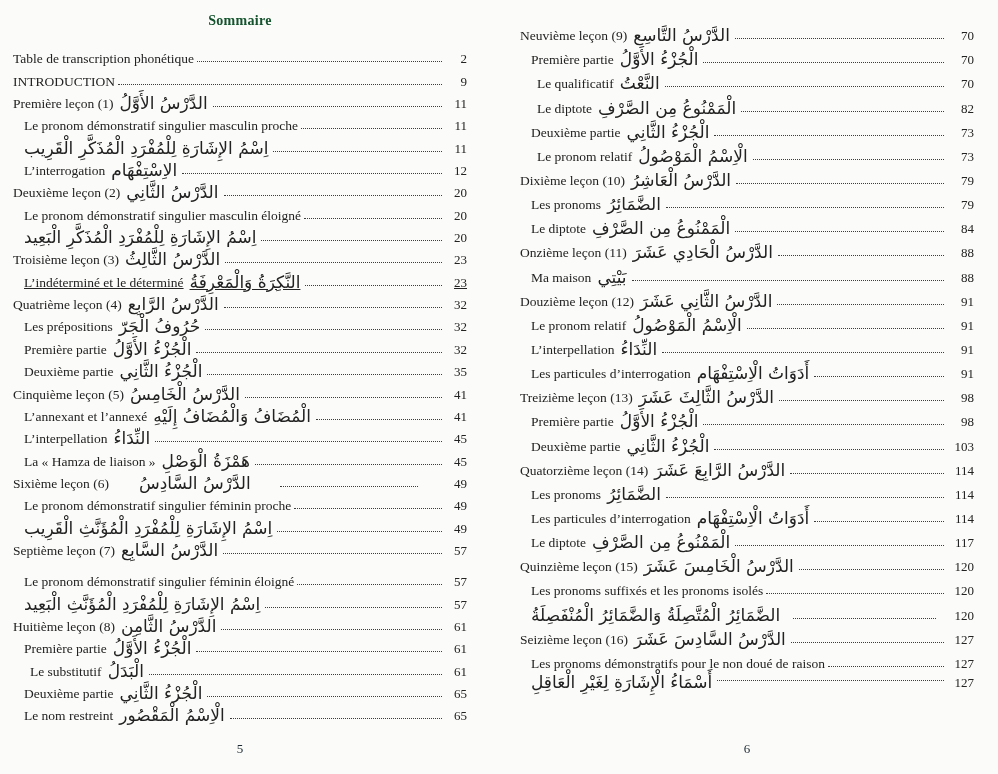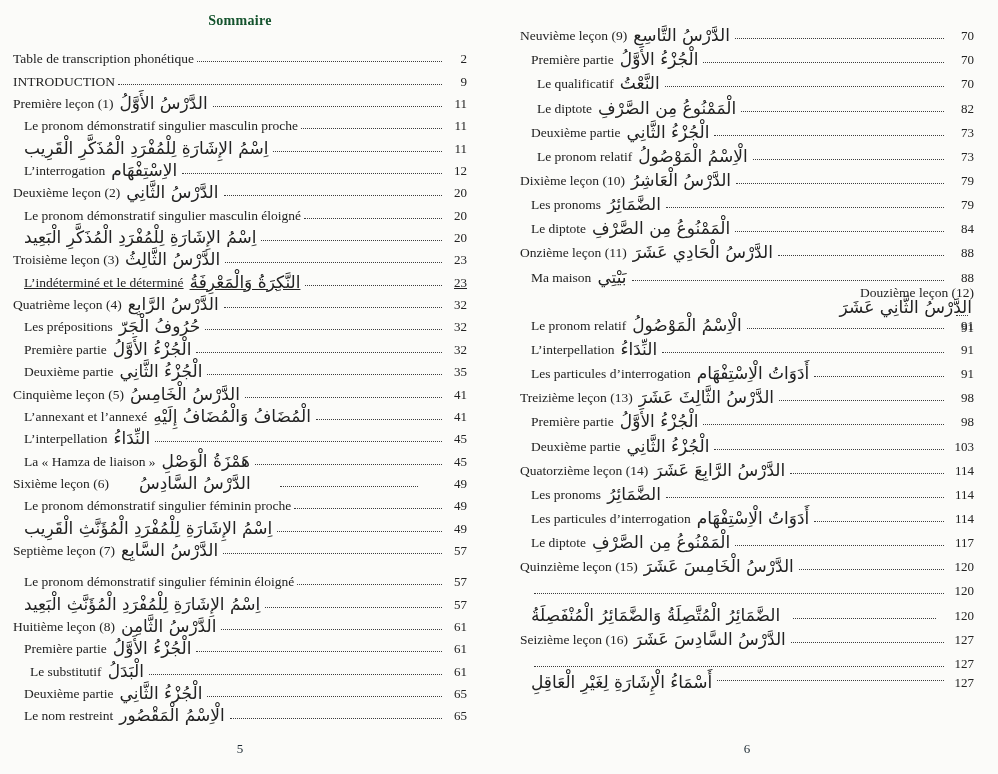--- a/index.html
+++ b/index.html
@@ -304,21 +304,21 @@
     <span class="ar">الدَّرْسُ الْحَادِي عَشَرَ</span>
     <span class="leader"></span>
     <span class="num">88</span>
   </div>
         <div class="row" style="padding-left: 11px;">
     <span class="fr">Ma maison</span>
     <span class="ar">بَيْتِي</span>
     <span class="leader"></span>
     <span class="num">88</span>
   </div>
-        <div class="row" style="padding-left: 0px; flex-direction: column;">
+        <div class="row" style="padding-left: 0px;">
     <span class="fr">Douzième leçon (12)</span>
     <span class="ar">الدَّرْسُ الثَّانِي عَشَرَ</span>
     <span class="leader"></span>
     <span class="num">91</span>
   </div>
         <div class="row" style="padding-left: 11px;">
     <span class="fr">Le pronom relatif</span>
     <span class="ar">الْاِسْمُ الْمَوْصُولُ</span>
     <span class="leader"></span>
     <span class="num">91</span>
@@ -377,37 +377,39 @@
     <span class="leader"></span>
     <span class="num">117</span>
   </div>
         <div class="row" style="padding-left: 0px;">
     <span class="fr">Quinzième leçon (15)</span>
     <span class="ar">الدَّرْسُ الْخَامِسَ عَشَرَ</span>
     <span class="leader"></span>
     <span class="num">120</span>
   </div>
         <div class="row" style="padding-left: 11px;">
+    <span class="fr">Les pronoms suffixés et les pronoms isolés</span>
 
     <span class="leader"></span>
     <span class="num">120</span>
   </div>
         <div class="row" style="padding-left: 11px; gap: 8px;">
 
     <span class="ar">الضَّمَائِرُ الْمُتَّصِلَةُ وَالضَّمَائِرُ الْمُنْفَصِلَةُ</span>
     <span class="leader"></span>
     <span class="num">120</span>
   </div>
         <div class="row" style="padding-left: 0px;">
     <span class="fr">Seizième leçon (16)</span>
     <span class="ar">الدَّرْسُ السَّادِسَ عَشَرَ</span>
     <span class="leader"></span>
     <span class="num">127</span>
   </div>
         <div class="row" style="padding-left: 11px;">
+    <span class="fr">Les pronoms démonstratifs pour le non doué de raison</span>
 
     <span class="leader"></span>
     <span class="num">127</span>
   </div>
         <div class="row" style="padding-left: 11px; align-items: center;">
 
     <span class="ar">أَسْمَاءُ الْإِشَارَةِ لِغَيْرِ الْعَاقِلِ</span>
     <span class="leader"></span>
     <span class="num">127</span>
   </div>

